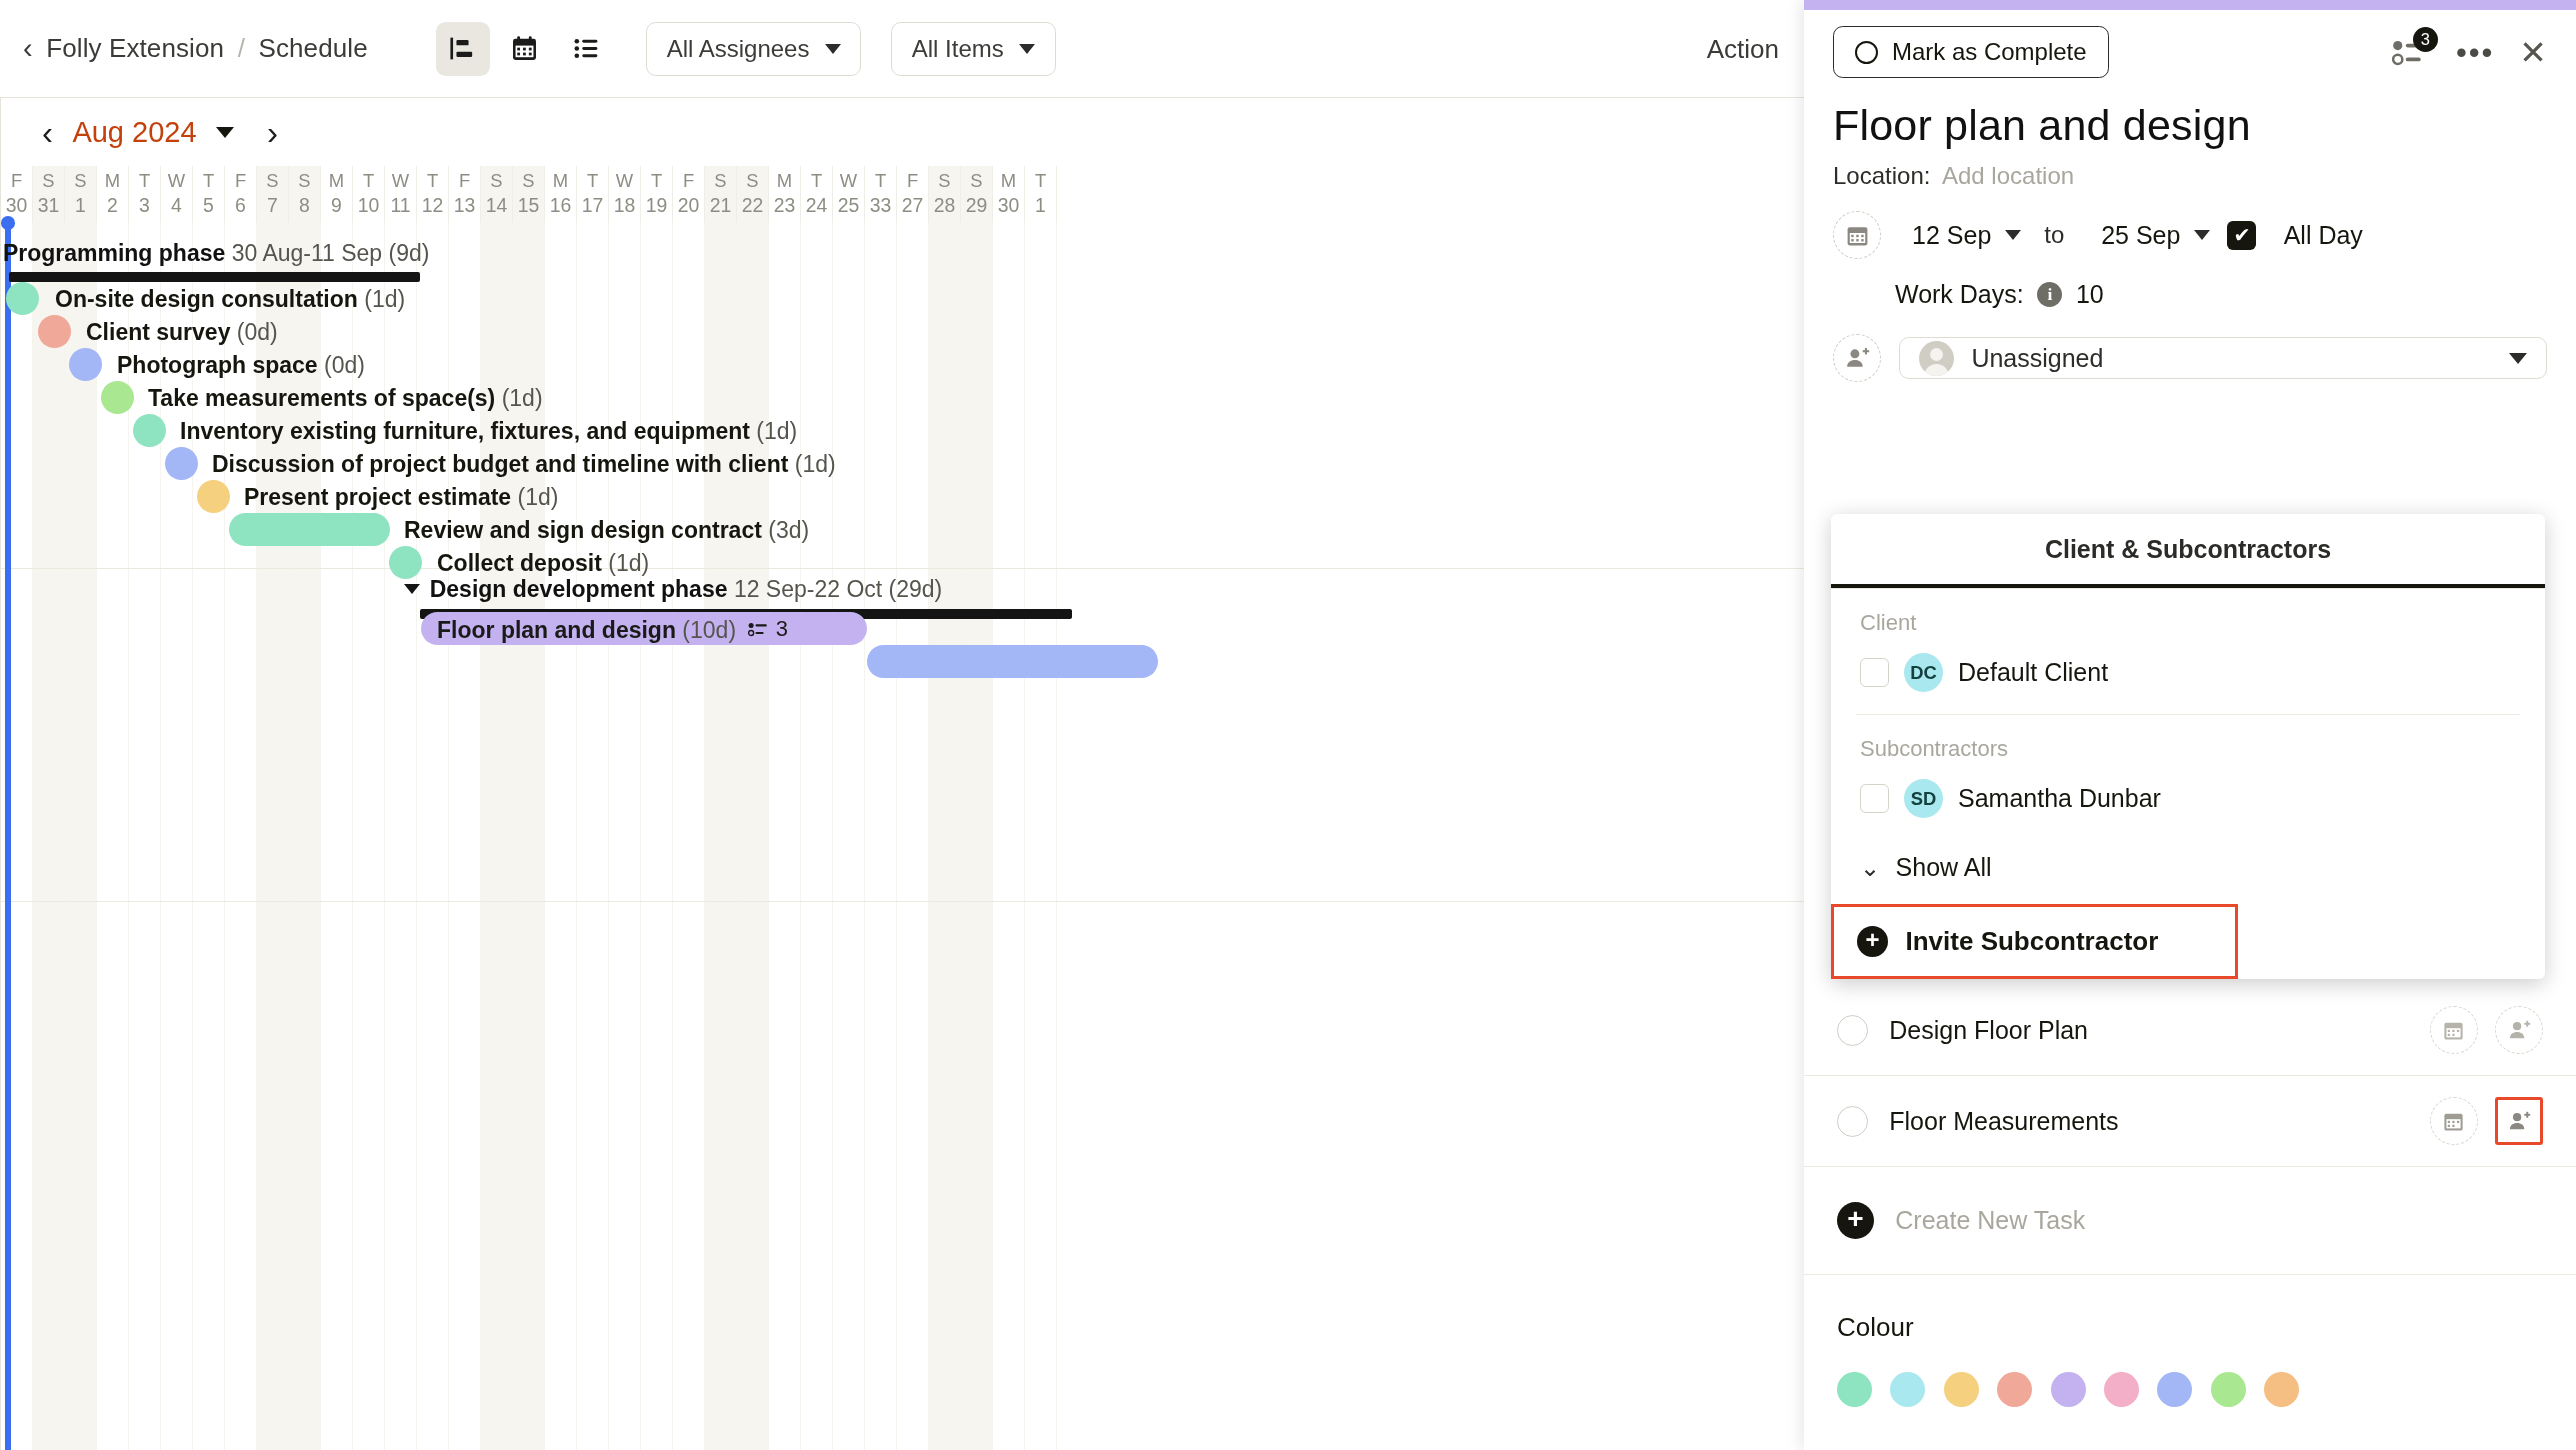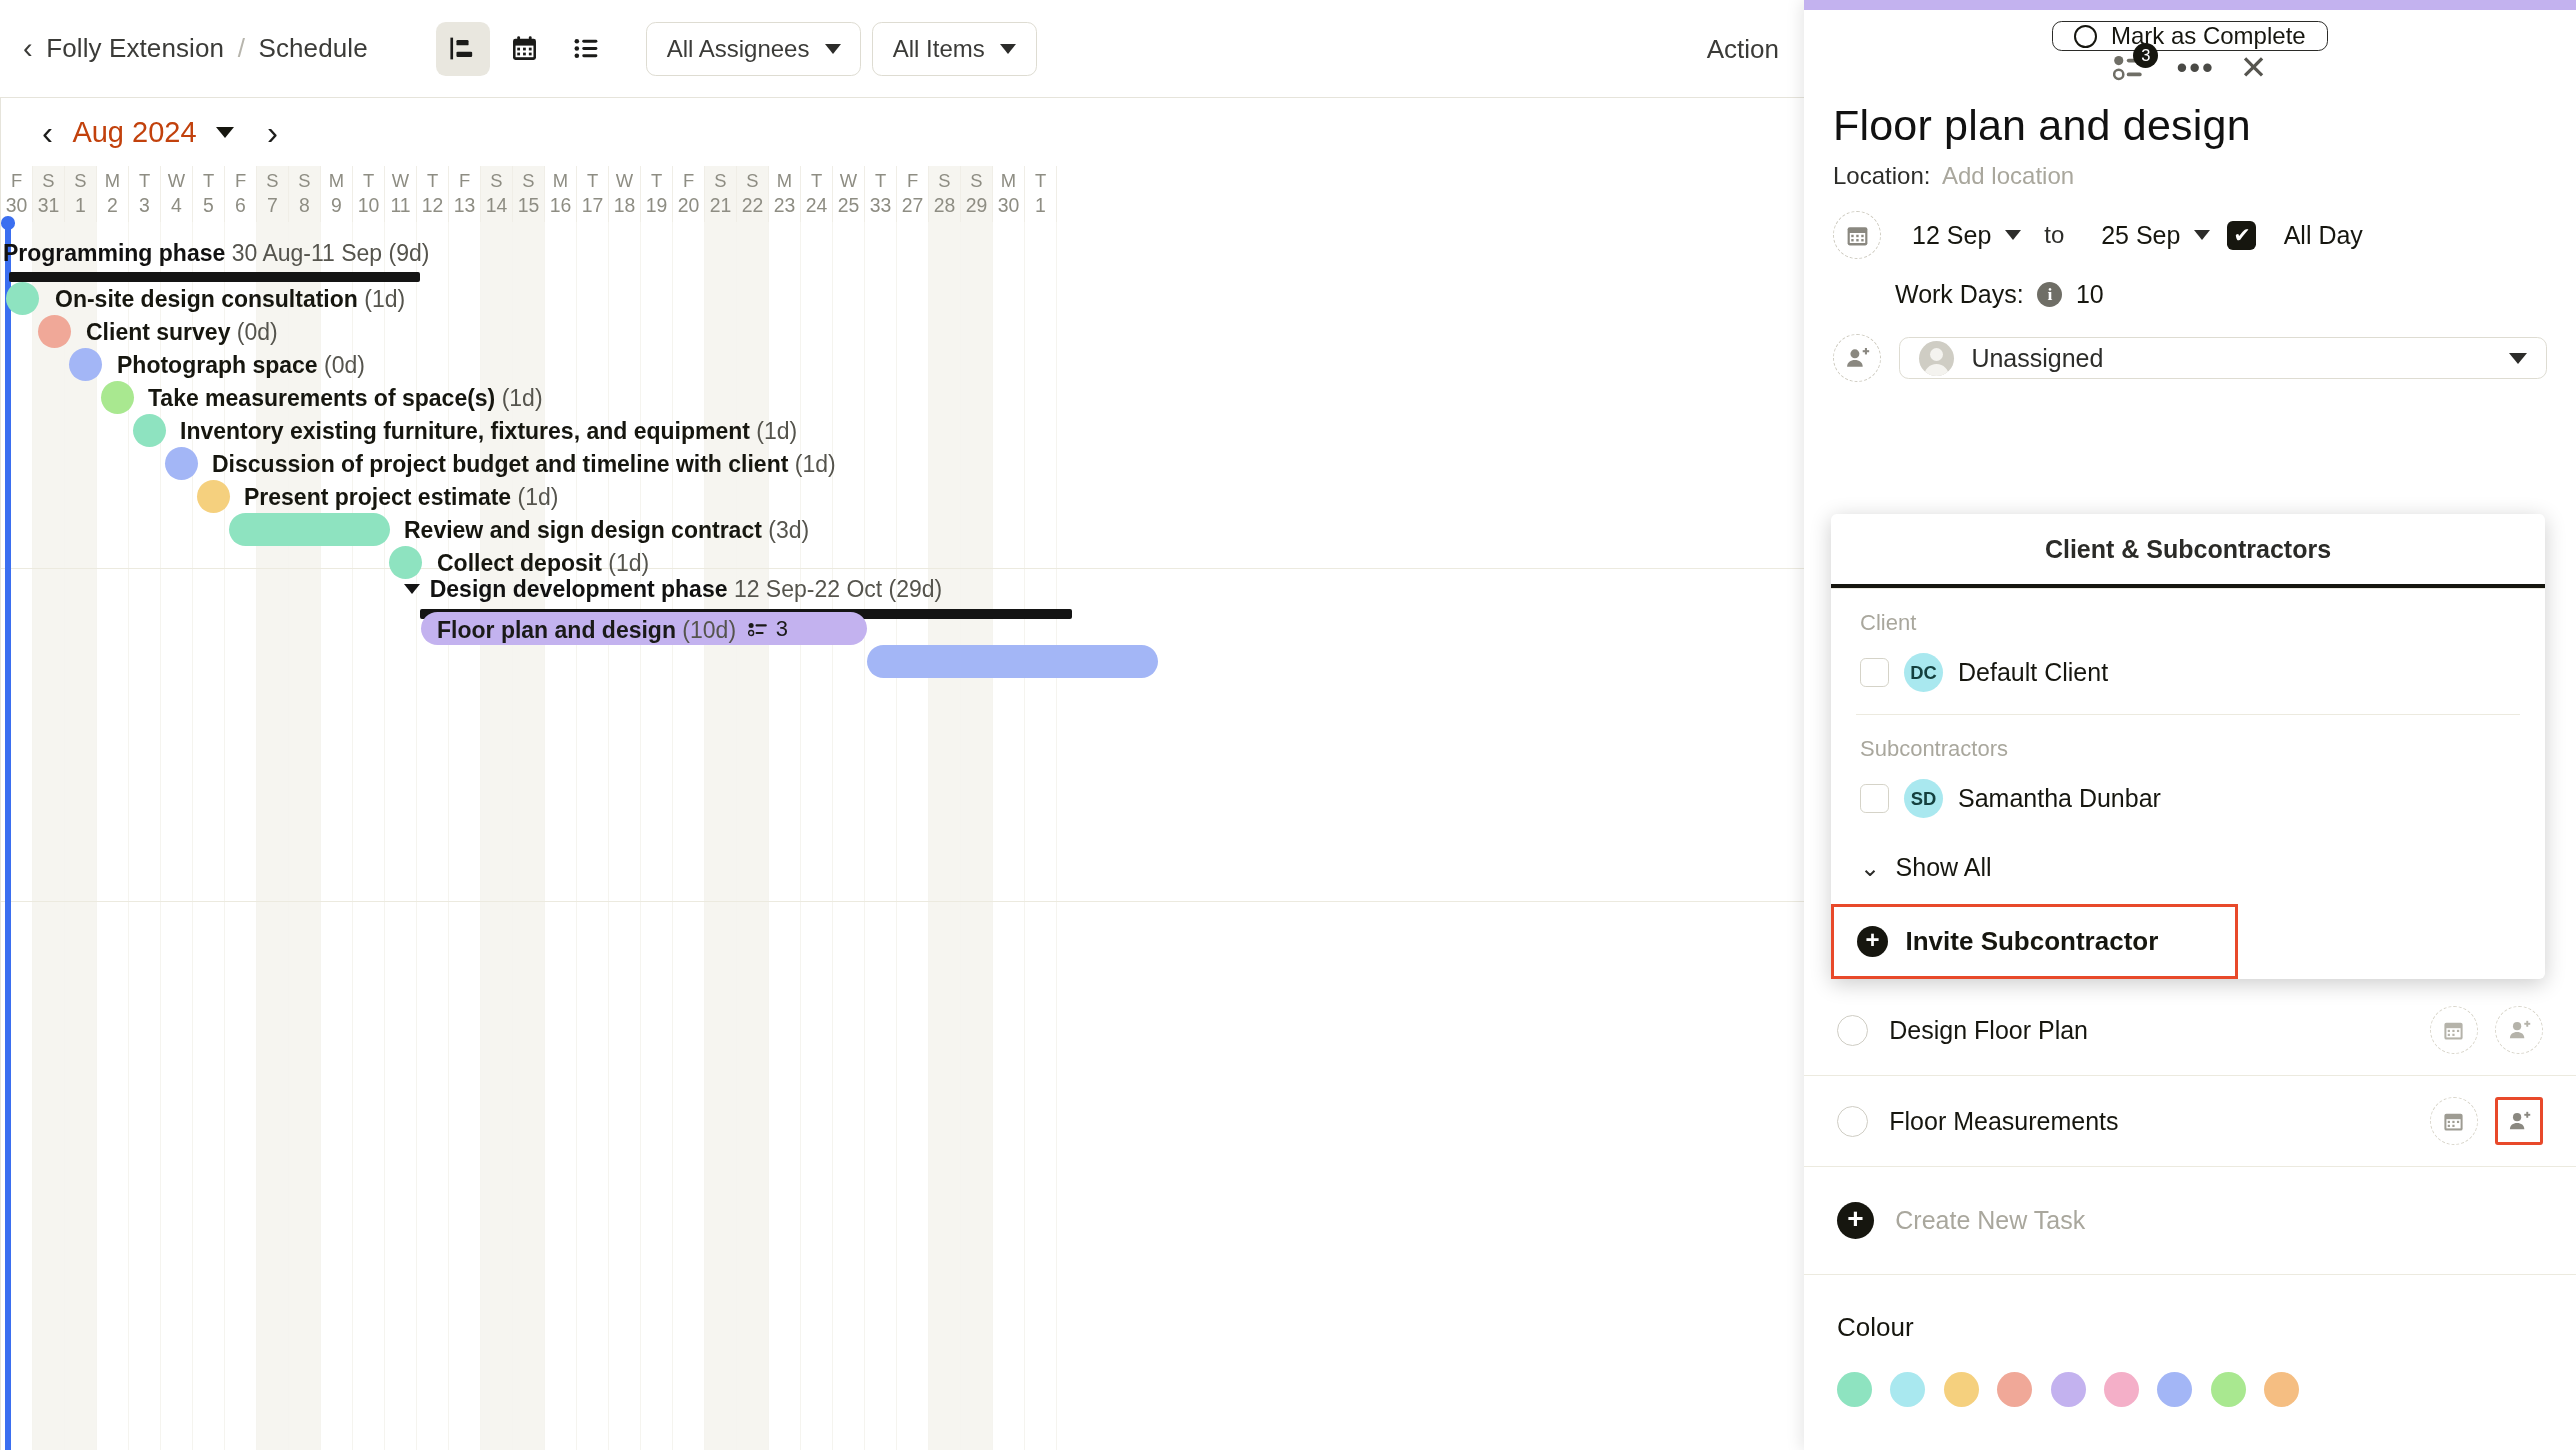--- a/index.html
+++ b/index.html
@@ -32,21 +32,21 @@
   .bc-sep { font-size: 26px; color: #b7b5ad; }
 
   .viewtabs { display: flex; align-items: center; gap: 7.8px; margin-left: 68px; }
   .viewbtn {
     width: 54px; height: 54px; border-radius: 9.7px;
     display: flex; align-items: center; justify-content: center;
   }
   .viewbtn.active { background: #e9e7df; }
   .viewbtn svg { display: block; }
 
-  .filters { display: flex; align-items: center; gap: 11px; margin-left: 33px; }
+  .filters { display: flex; align-items: center; gap: 30px; margin-left: 33px; }
   .filterbtn {
     height: 54px; border: 1px solid #dedcd2; border-radius: 9.7px;
     background: #fff; display: flex; align-items: center; gap: 15.5px;
     padding: 0 19.4px; font-size: 24px; color: #3b3b38; white-space: nowrap;
   }
   .caret { width: 0; height: 0; border-left: 8.7px solid transparent;
            border-right: 8.7px solid transparent; border-top: 10.7px solid #2c2c2a; }
   .actions-lbl {
     position: absolute; right: 25px; top: 50%; transform: translateY(-50%);
     font-size: 26px; color: #3b3b38; white-space: nowrap;
@@ -120,21 +120,20 @@
     width: 772px; height: 1451px;
     background: #ffffff;
     box-shadow: -2.9px 0 15.5px rgba(0,0,0,.10);
     overflow: hidden;
   }
   .accent-strip { height: 9.7px; background: #c3b2ef; }
 
   .panel-top {
     height: 74px; display: flex; align-items: center; justify-content: space-between;
     padding: 11.6px 29px 0 29px;
-    flex-direction: column;
   }
   .mark-complete {
     display: flex; align-items: center; gap: 13.6px;
     height: 52px; padding: 0 21.3px;
     border: 1.5px solid #2b2b28; border-radius: 9.7px;
     font-size: 24px; color: #16160f; background: #fff;
   }
   .circle-o { width: 23px; height: 23px; border: 2.4px solid #16160f; border-radius: 50%; }
   .panel-top-right { display: flex; align-items: center; gap: 25px; }
   .cnt-icon { position: relative; width: 39px; height: 33px; }

